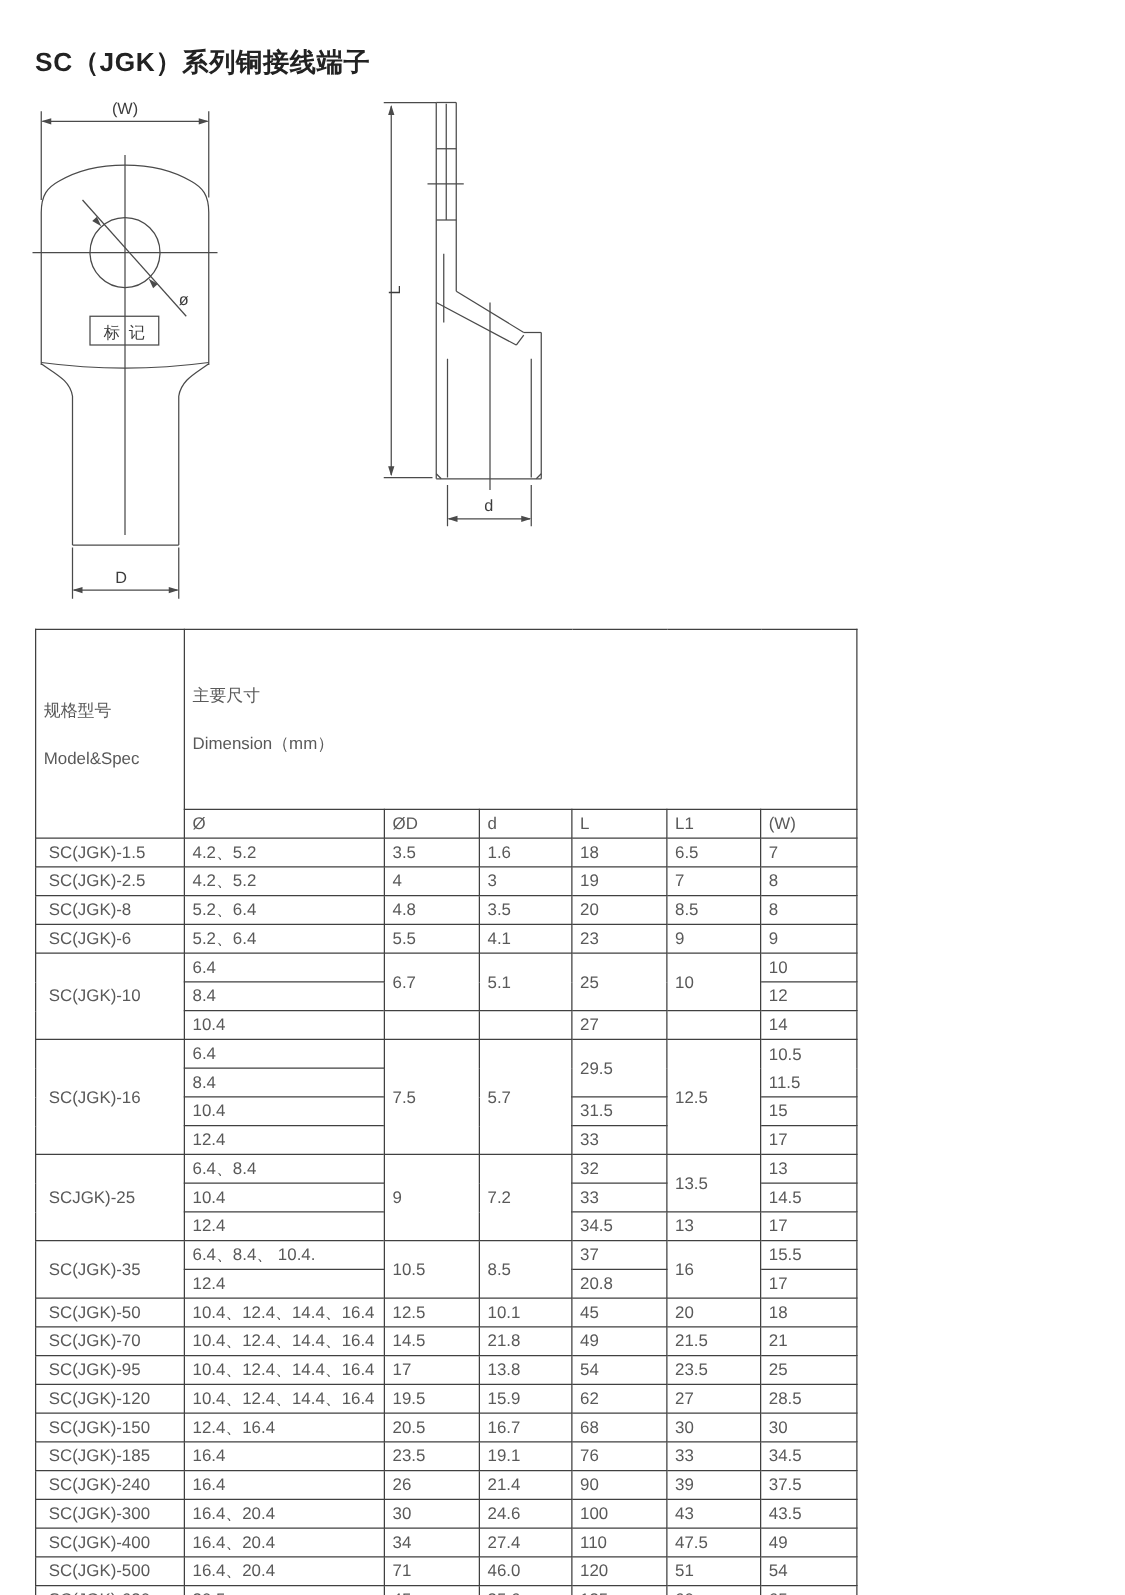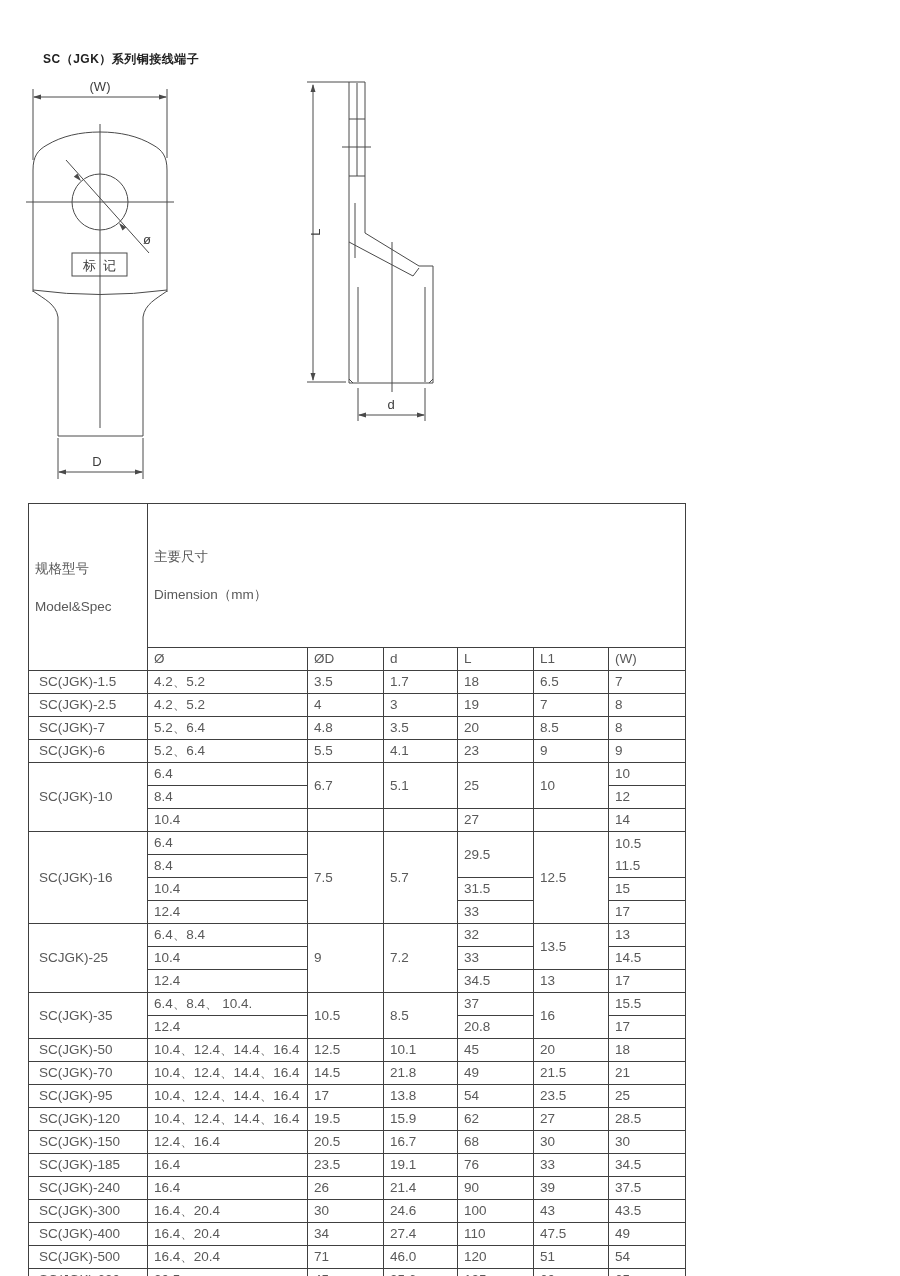--- a/index.html
+++ b/index.html
@@ -1,18 +1,18 @@
 <!DOCTYPE html>
 <html><head>
 <meta charset="utf-8">
 <style>
   html,body{margin:0;padding:0;background:#ffffff;}
   .page{position:relative;width:900px;height:1276px;background:#ffffff;overflow:hidden;
         font-family:"Liberation Sans", sans-serif;}
-  .title{position:absolute;left:28px;top:36px;margin:15px;font-size:12px;font-weight:bold;
+  .title{position:absolute;left:28px;top:36px;margin:0;font-size:21px;font-weight:bold;
          color:#222222;letter-spacing:0.5px;}
   .drawing{position:absolute;left:0;top:0;width:900px;height:500px;}
   .drawing line,.drawing path,.drawing circle,.drawing rect{stroke:#4a4a4a;stroke-width:1;fill:none;}
   .drawing polygon{fill:#4a4a4a;stroke:none;}
   .drawing text{fill:#3c3c3c;font-size:13px;font-family:"Liberation Sans",sans-serif;stroke:none;}
   .mark-text{letter-spacing:7px;}
   table.spec{position:absolute;left:28px;top:503px;border-collapse:collapse;table-layout:fixed;}
   table.spec th, table.spec td{
       border:1px solid #404040;color:#595959;font-size:13.5px;font-weight:normal;
       text-align:left;vertical-align:middle;padding:0 2px 0 6px;white-space:pre-line;
@@ -142,36 +142,36 @@
         <th>L</th>
         <th>L1</th>
         <th>(W)</th>
       </tr>
     </thead>
     <tbody id="spec-body">
         <tr>
           <td rowspan="1" class="model">SC(JGK)-1.5</td>
           <td rowspan="1">4.2、5.2</td>
           <td rowspan="1">3.5</td>
-          <td rowspan="1">1.7</td>
+          <td rowspan="1">1.6</td>
           <td rowspan="1">18</td>
           <td rowspan="1">6.5</td>
           <td rowspan="1">7</td>
         </tr>
         <tr>
           <td rowspan="1" class="model">SC(JGK)-2.5</td>
           <td rowspan="1">4.2、5.2</td>
           <td rowspan="1">4</td>
           <td rowspan="1">3</td>
           <td rowspan="1">19</td>
           <td rowspan="1">7</td>
           <td rowspan="1">8</td>
         </tr>
         <tr>
-          <td rowspan="1" class="model">SC(JGK)-7</td>
+          <td rowspan="1" class="model">SC(JGK)-8</td>
           <td rowspan="1">5.2、6.4</td>
           <td rowspan="1">4.8</td>
           <td rowspan="1">3.5</td>
           <td rowspan="1">20</td>
           <td rowspan="1">8.5</td>
           <td rowspan="1">8</td>
         </tr>
         <tr>
           <td rowspan="1" class="model">SC(JGK)-6</td>
           <td rowspan="1">5.2、6.4</td>

